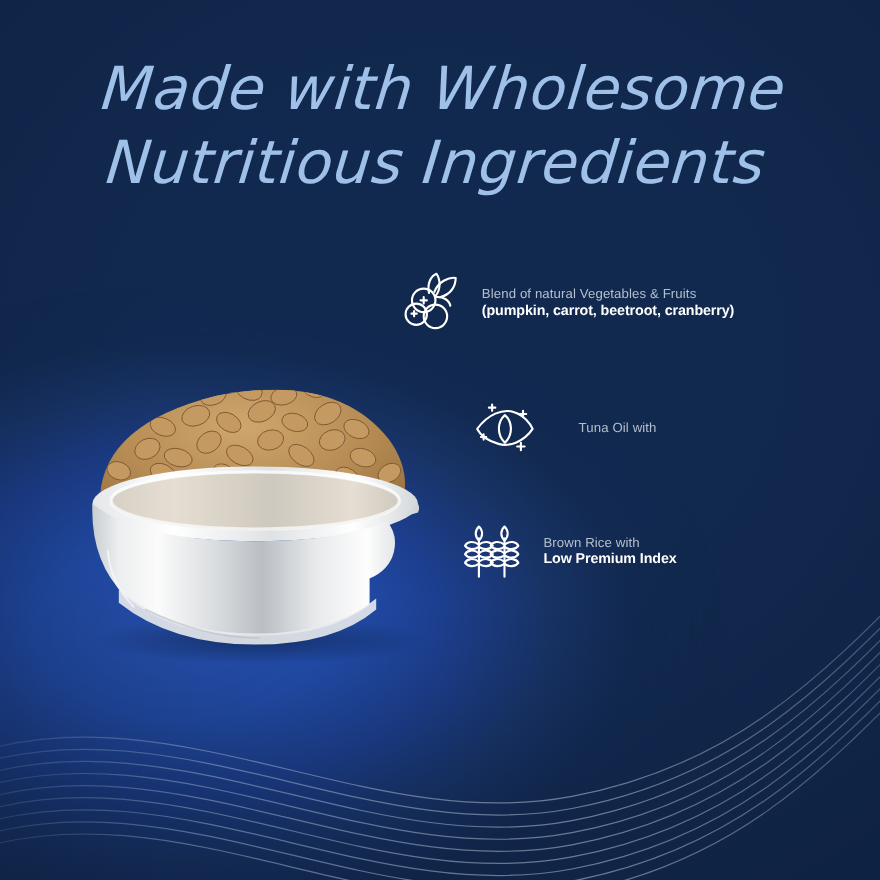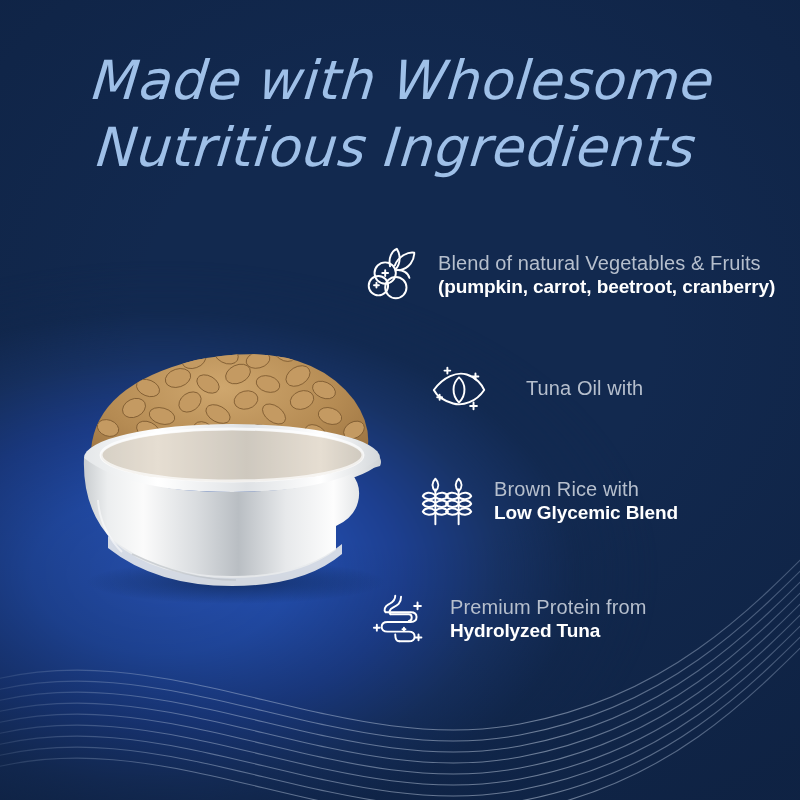--- a/index.html
+++ b/index.html
@@ -82,28 +82,28 @@
   .feature .ficon {
     flex: 0 0 auto;
     width: 62px;
     height: 62px;
     display: block;
   }
   .feature .ftext { line-height: 1.18; }
   .feature .line1 {
     display: block;
     color: #b6bfcd;
-    font-size: 20px;
+    font-size: 12px;
     font-weight: 400;
     letter-spacing: 0.1px;
   }
   .feature .line2 {
     display: block;
     color: #ffffff;
-    font-size: 19px;
+    font-size: 13px;
     font-weight: bold;
     letter-spacing: -0.1px;
   }
 
   #feat-0 { left: 360px; top: 244px; }
   #feat-1 { left: 428px; top: 358px; gap: 36px; }
   #feat-2 { left: 416px; top: 470px; }
   #feat-3 { left: 372px; top: 588px; }
 
   
@@ -292,42 +292,23 @@
         <path d="M20 26 C15 22 9 23 7 27 C10 31 16 31 20 28"></path>
         <path d="M20 26 C25 22 31 23 33 27 C30 31 24 31 20 28"></path>
         <path d="M20 34 C15 30 9 31 7 35 C10 39 16 39 20 36"></path>
         <path d="M20 34 C25 30 31 31 33 35 C30 39 24 39 20 36"></path>
         <path d="M20 42 C15 38 9 39 7 43 C10 47 16 47 20 44"></path>
         <path d="M20 42 C25 38 31 39 33 43 C30 47 24 47 20 44"></path>
       </g>
     </svg>
     <span class="ftext">
       <span class="line1">Brown Rice with</span>
-      <span class="line2">Low Glycemic Blend</span>
+      <span class="line2">Low Premium Index</span>
     </span>
   </div>
 
-  <div class="feature" id="feat-3">
-    <svg class="ficon" viewBox="0 0 64 64" fill="none" stroke="#ffffff" stroke-width="2" stroke-linecap="round" stroke-linejoin="round">
-      <path d="M24 8 C24 14 20 15 17 17 C13 19 12 23 14 25"></path>
-      <path d="M30 9 C30 16 26 18 22 20 C18 22 17 25 19 27"></path>
-      <path d="M15 25 H40 C44 25 46 27 46 30 C46 33 44 35 40 35 H16
-               C12 35 10 37 10 40 C10 43 12 45 16 45 H38
-               C42 45 44 47 44 50 C44 53 42 55 38 55 H28"></path>
-      <path d="M19 27 H38 C40 27 41 28.5 41 30.5 C41 32.5 40 34 38 34"></path>
-      <path d="M28 55 C25 55 24 52 24 48"></path>
-      <path d="M47 15v7M43.5 18.5h7"></path>
-      <path d="M5 38v6M2 41h6"></path>
-      <path d="M48 48v6M45 51h6"></path>
-      <path d="M33 41v3M31.5 42.5h3"></path>
-    </svg>
-    <span class="ftext">
-      <span class="line1">Premium Protein from</span>
-      <span class="line2">Hydrolyzed Tuna</span>
-    </span>
-  </div>
 
   <div class="headline">
     <span class="l1">Made with Wholesome</span>
     <span class="l2">Nutritious Ingredients</span>
   </div>
 
 </div>
 
 </body></html>

